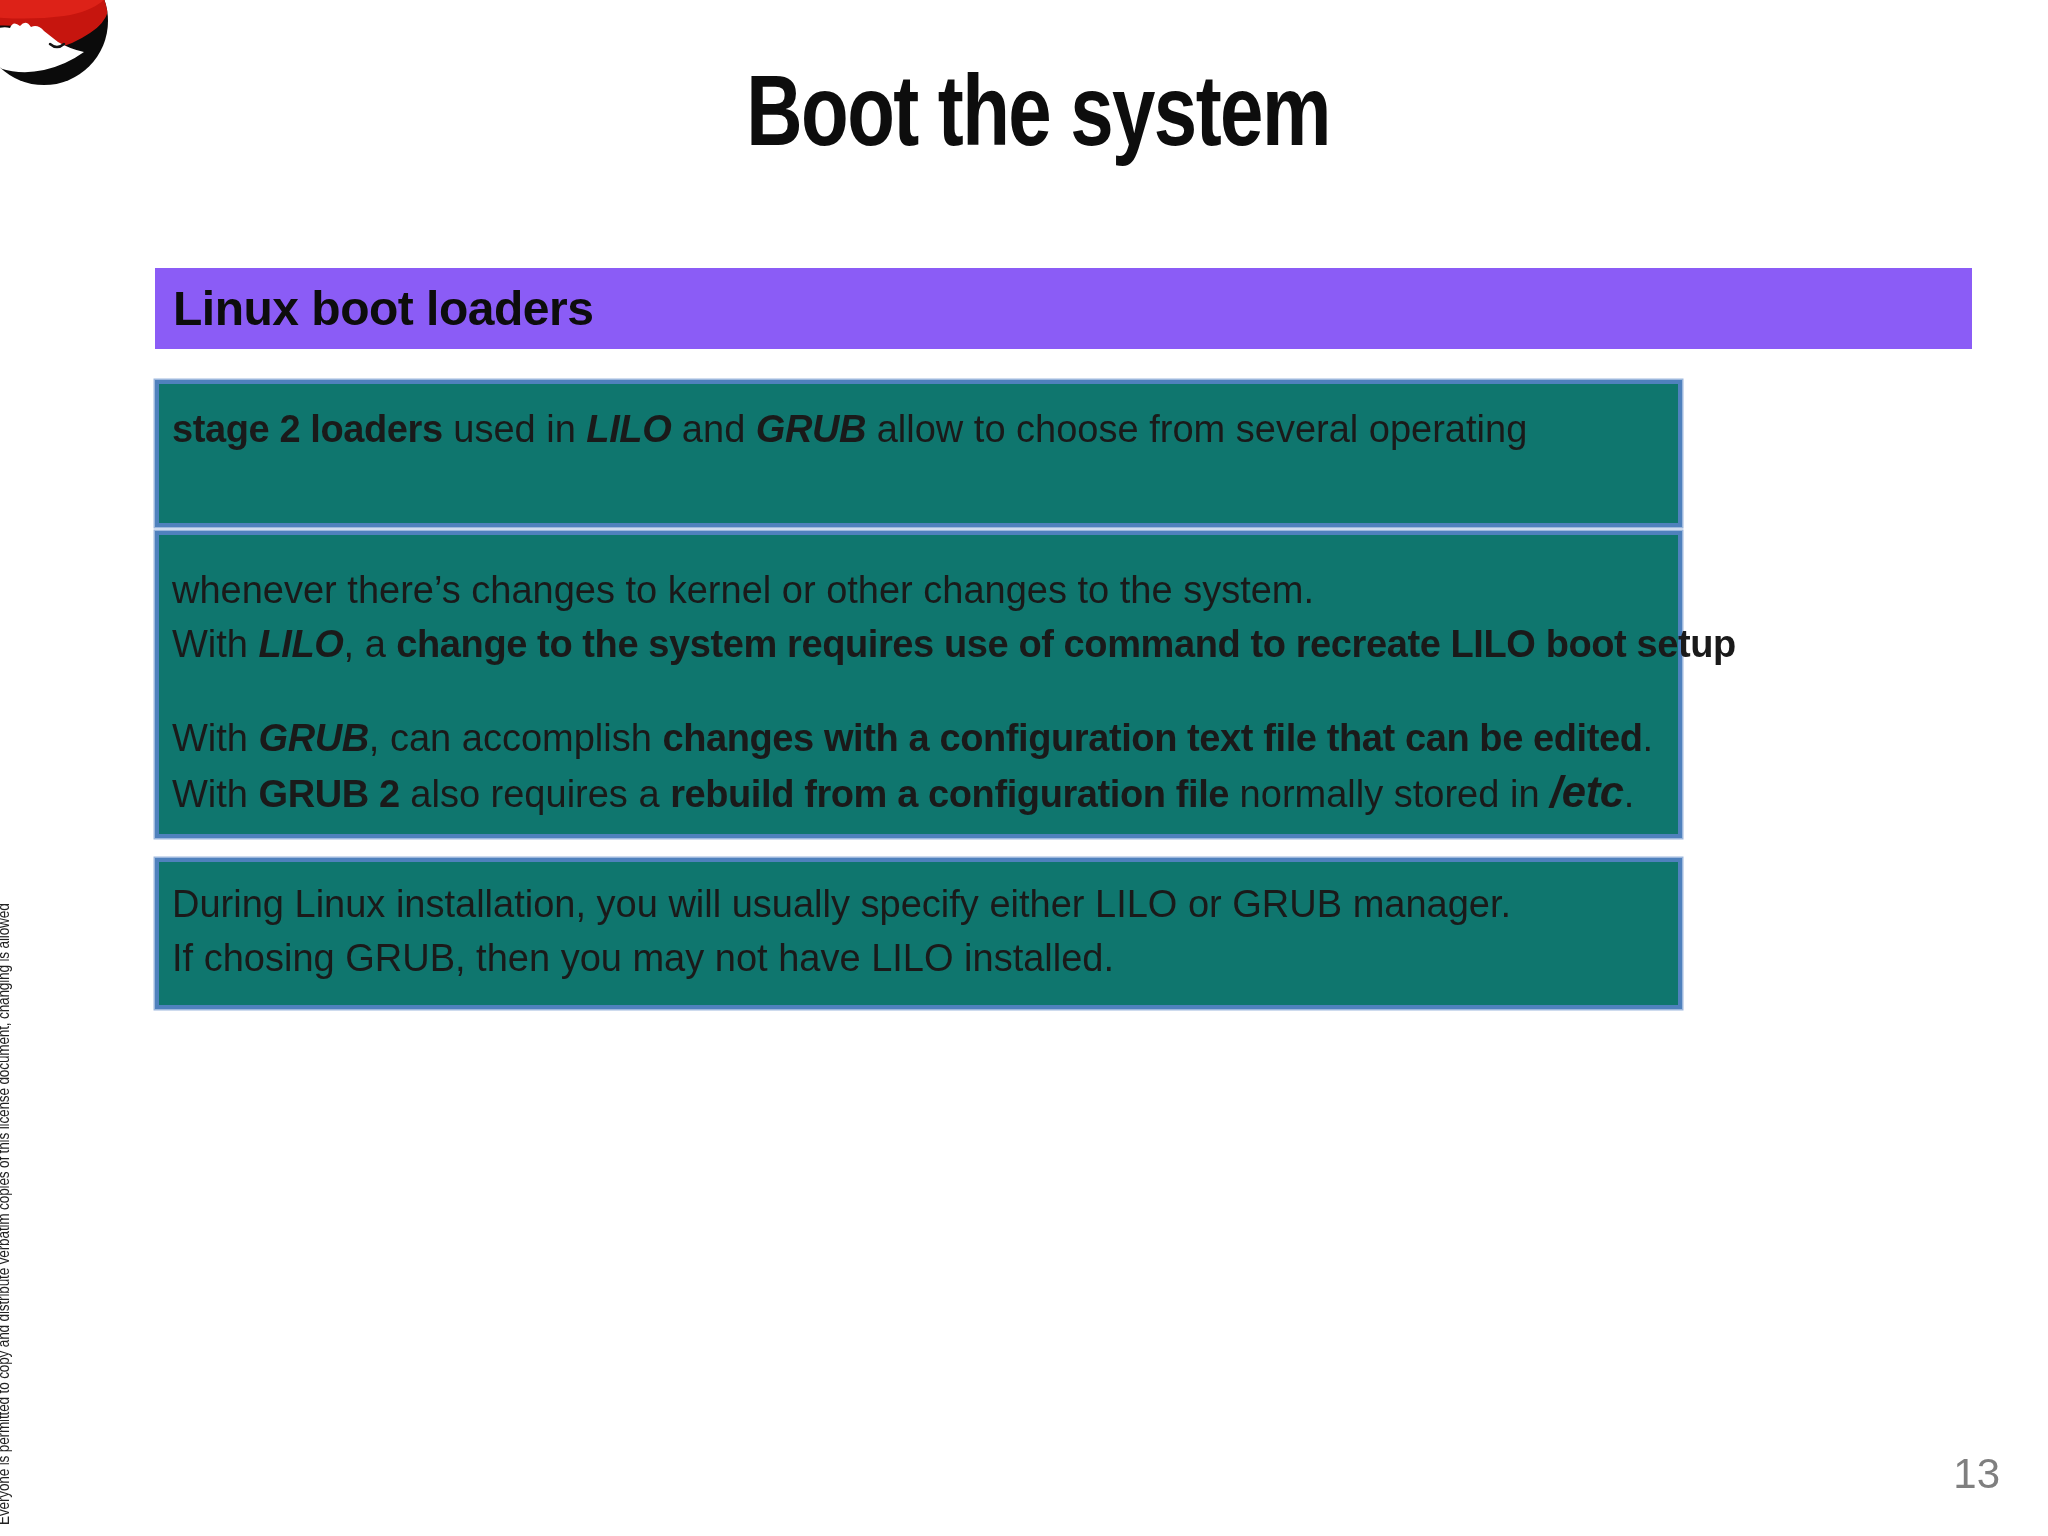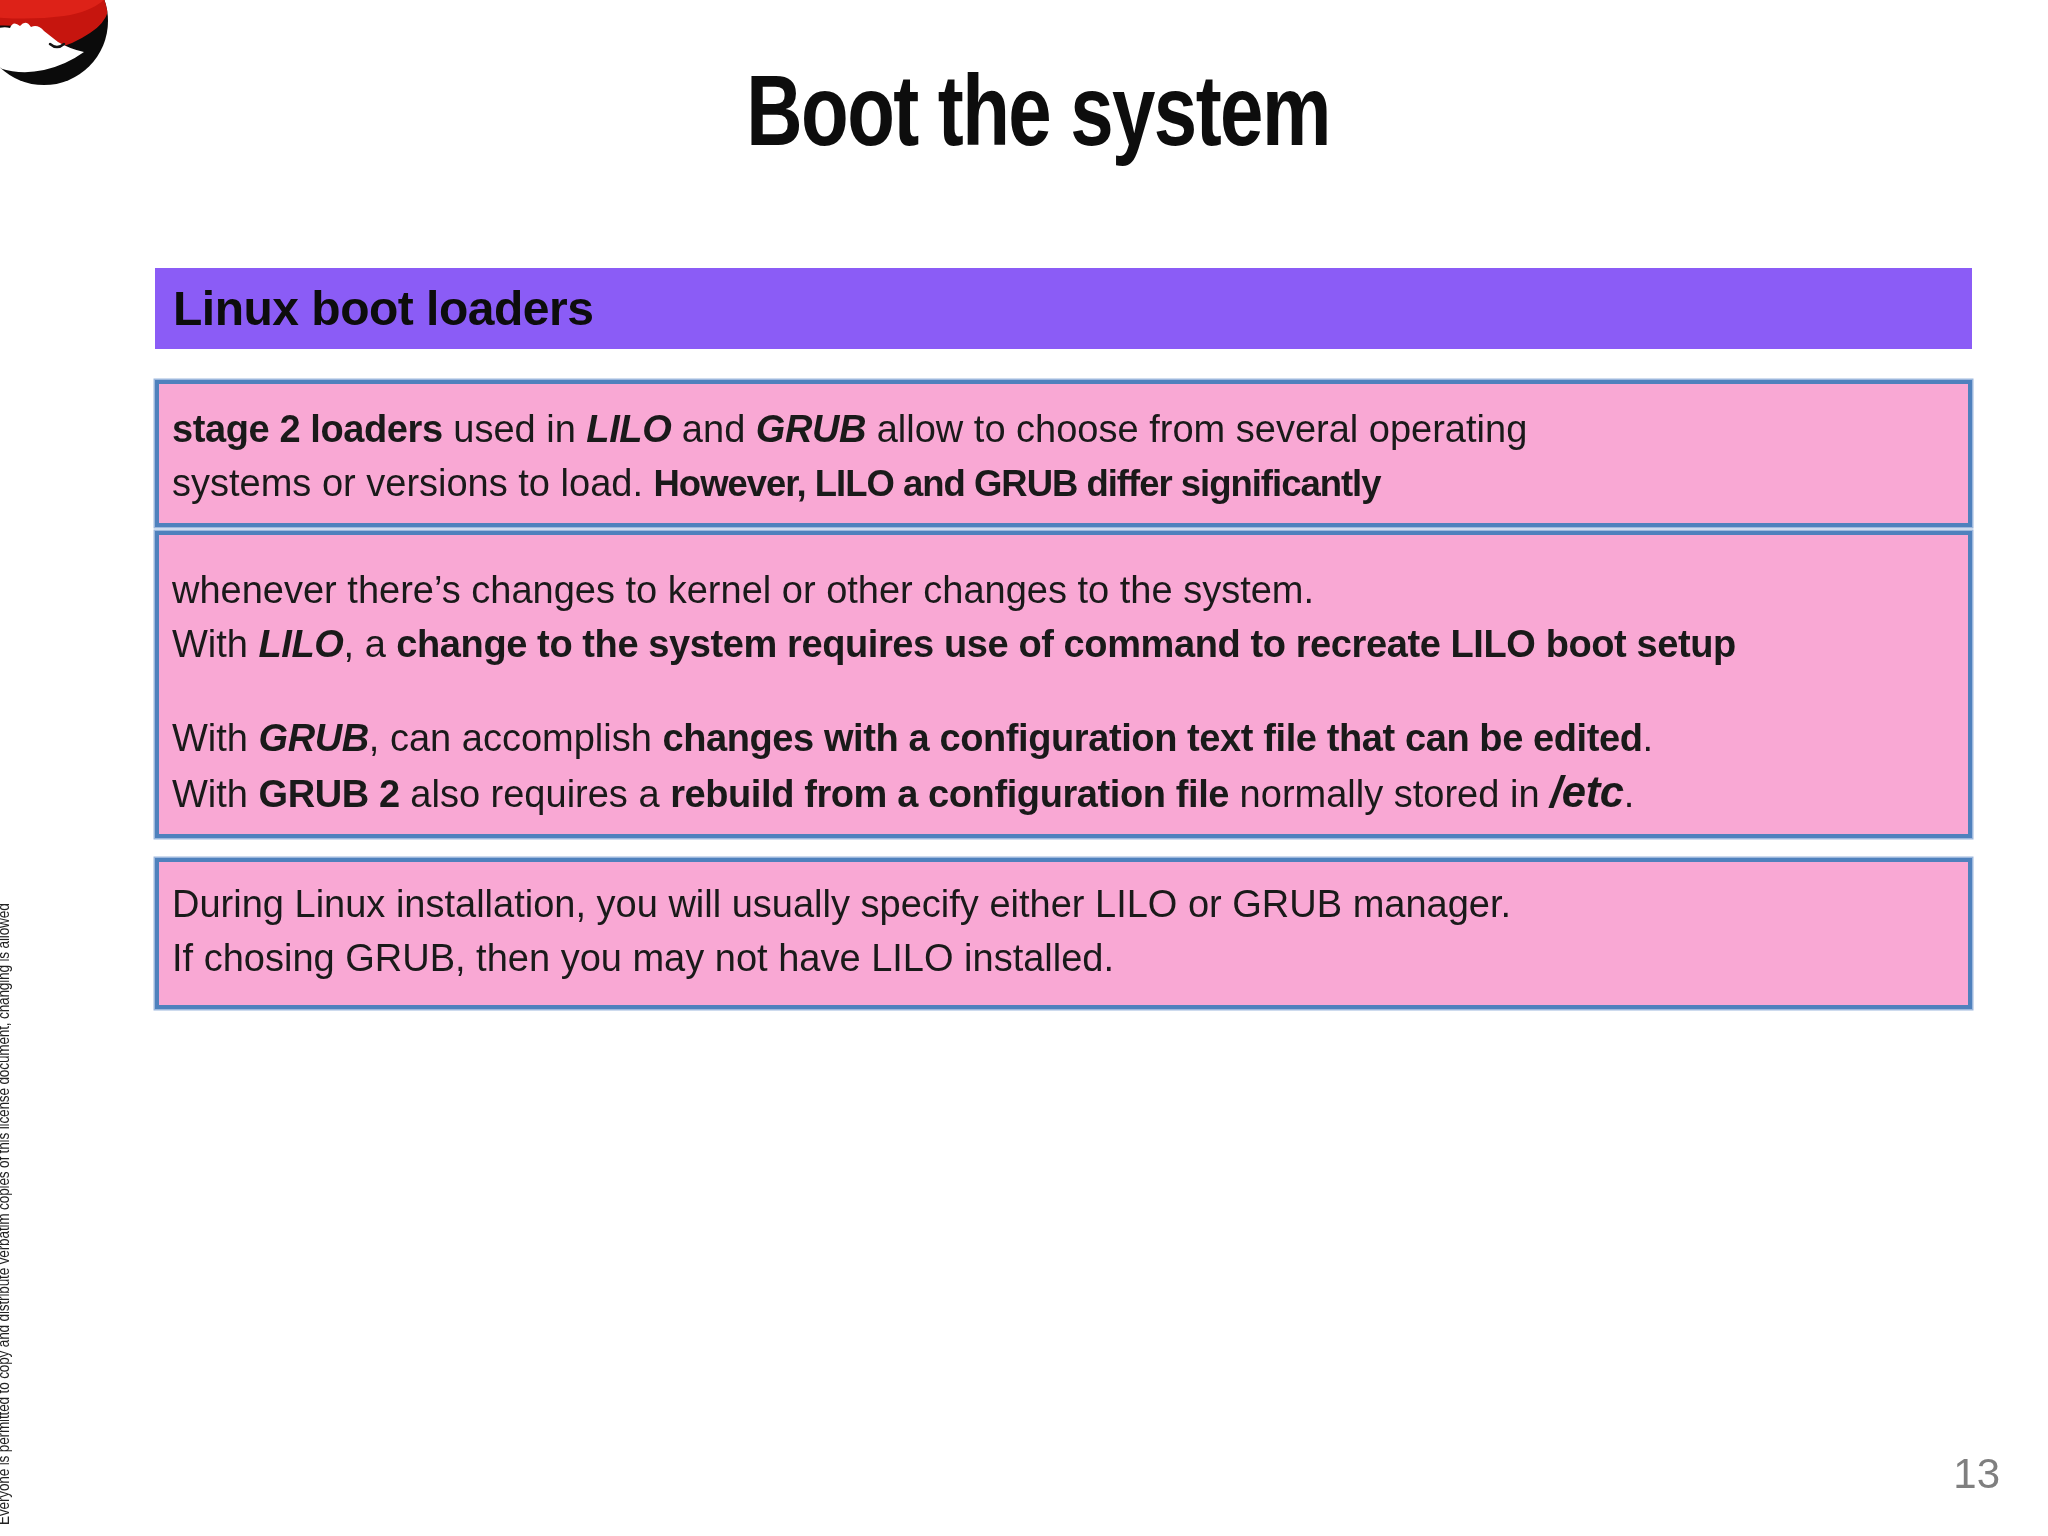--- a/index.html
+++ b/index.html
@@ -14,22 +14,22 @@
     text-align:center;font-size:100px;font-weight:bold;line-height:1.05;
     letter-spacing:-2px;transform:scaleX(0.78);color:#0d0d0d;
   }
   .bar{
     position:absolute;left:155px;top:268px;width:1817px;height:81px;
     background:#8b5cf6;box-sizing:border-box;
     display:flex;align-items:center;padding-left:18px;
   }
   .bar span{font-size:48px;font-weight:bold;color:#0d0d0d;letter-spacing:-0.5px;}
   .box{
-    position:absolute;left:155px;width:1817px;box-sizing:border-box;
-    background:#f9a8d4;border:4px solid #4f81bd;
+    position:absolute;left:155px;width:1527px;box-sizing:border-box;
+    background:#0f766e;border:4px solid #4f81bd;
     box-shadow:0 0 0 1.5px #9db8dd;
     padding-left:13px;padding-right:10px;
     font-size:38px;line-height:54px;color:#1a1a1a;
   }
   .box1{top:380px;height:147px;padding-top:18px;}
   .box2{top:531px;height:307px;padding-top:28px;}
   .box3{top:858px;height:151px;padding-top:15px;}
   .para{margin:0;}
   .para + .para{margin-top:40px;}
   .line{white-space:nowrap;}
@@ -67,21 +67,20 @@
 
 <h1 class="title">Boot the system</h1>
 
 <div class="bar">
   <span>Linux boot loaders</span>
 </div>
 
 <div class="box box1">
     <div class="para">
       <div class="line"><span class="b">stage 2 loaders</span><span> used in </span><span class="b i">LILO</span><span> and </span><span class="b i">GRUB</span><span> allow to choose from several operating</span></div>
-      <div class="line"><span>systems or versions to load. </span><span class="b cond">However, LILO and GRUB differ significantly</span></div>
     </div>
   </div>
 <div class="box box2">
     <div class="para">
       <div class="line"><span>whenever there’s changes to kernel or other changes to the system.</span></div>
       <div class="line"><span>With </span><span class="b i">LILO</span><span>, a </span><span class="b">change to the system requires use of command to recreate LILO boot setup</span></div>
     </div>
     <div class="para">
       <div class="line"><span>With </span><span class="b i">GRUB</span><span>, can accomplish </span><span class="b">changes with a configuration text file that can be edited</span><span>.</span></div>
       <div class="line"><span>With </span><span class="b">GRUB 2</span><span> also requires a </span><span class="b">rebuild from a configuration file</span><span> normally stored in </span><span class="b i big">/etc</span><span>.</span></div>

